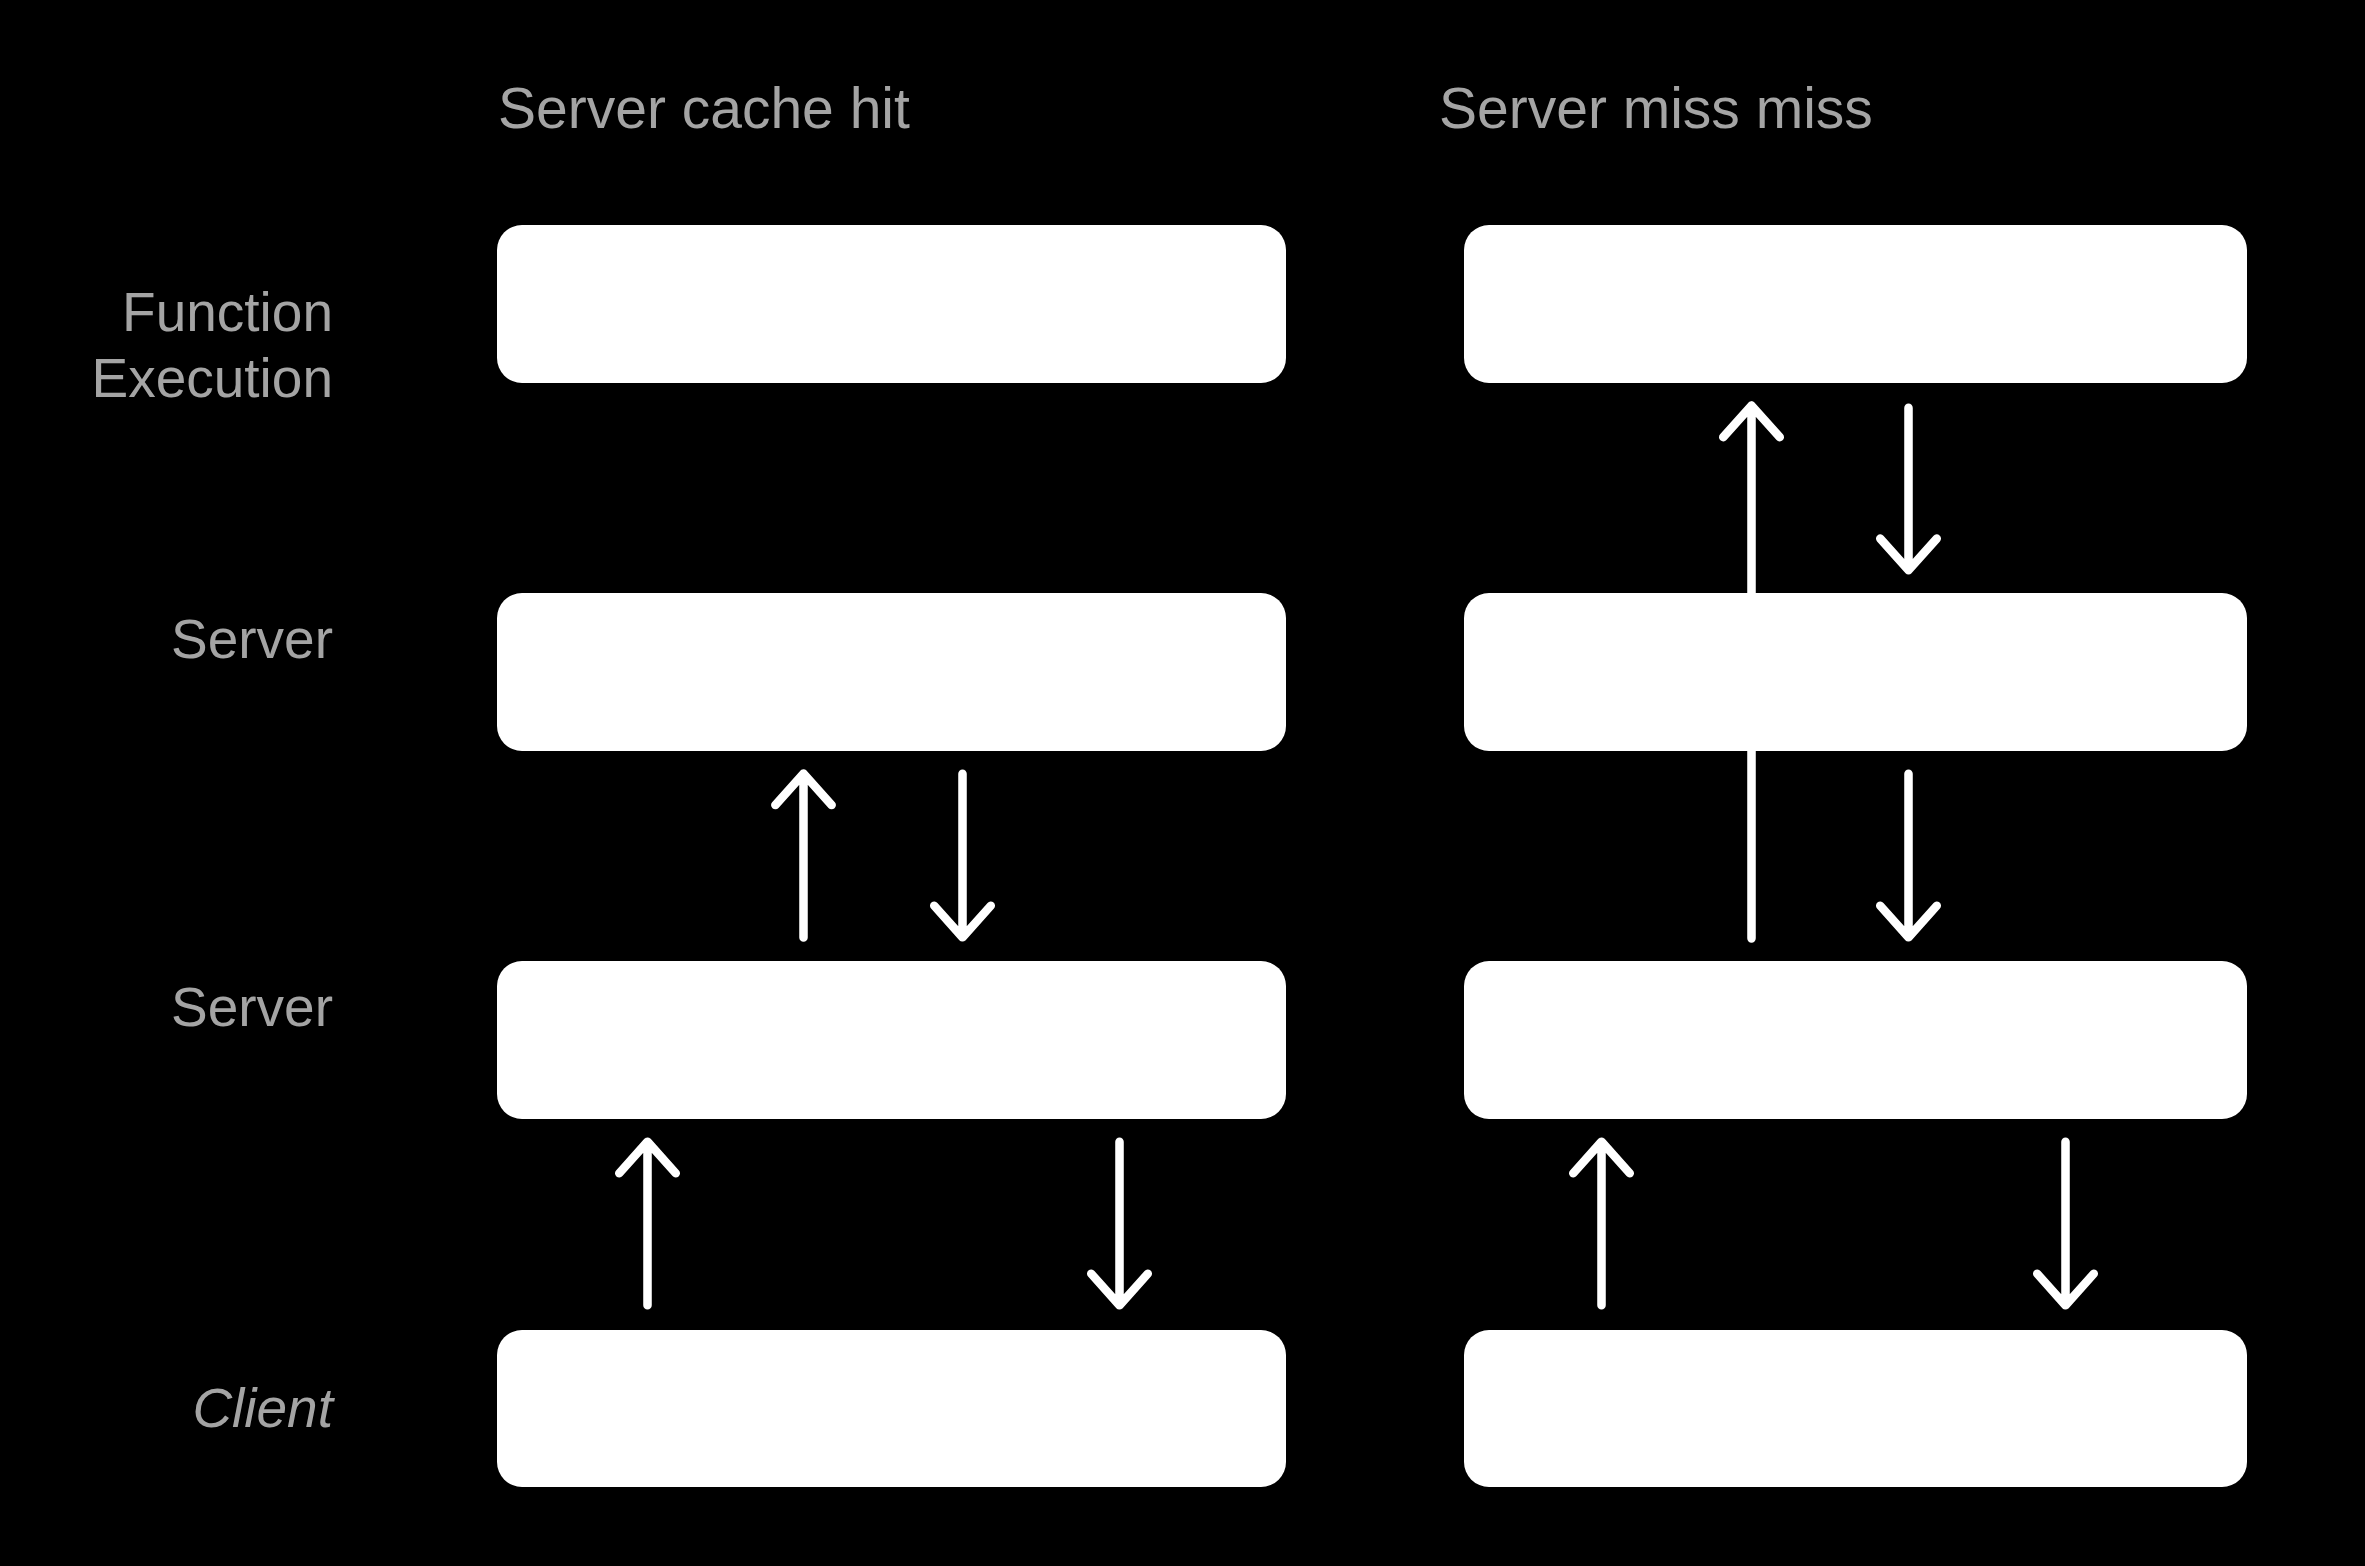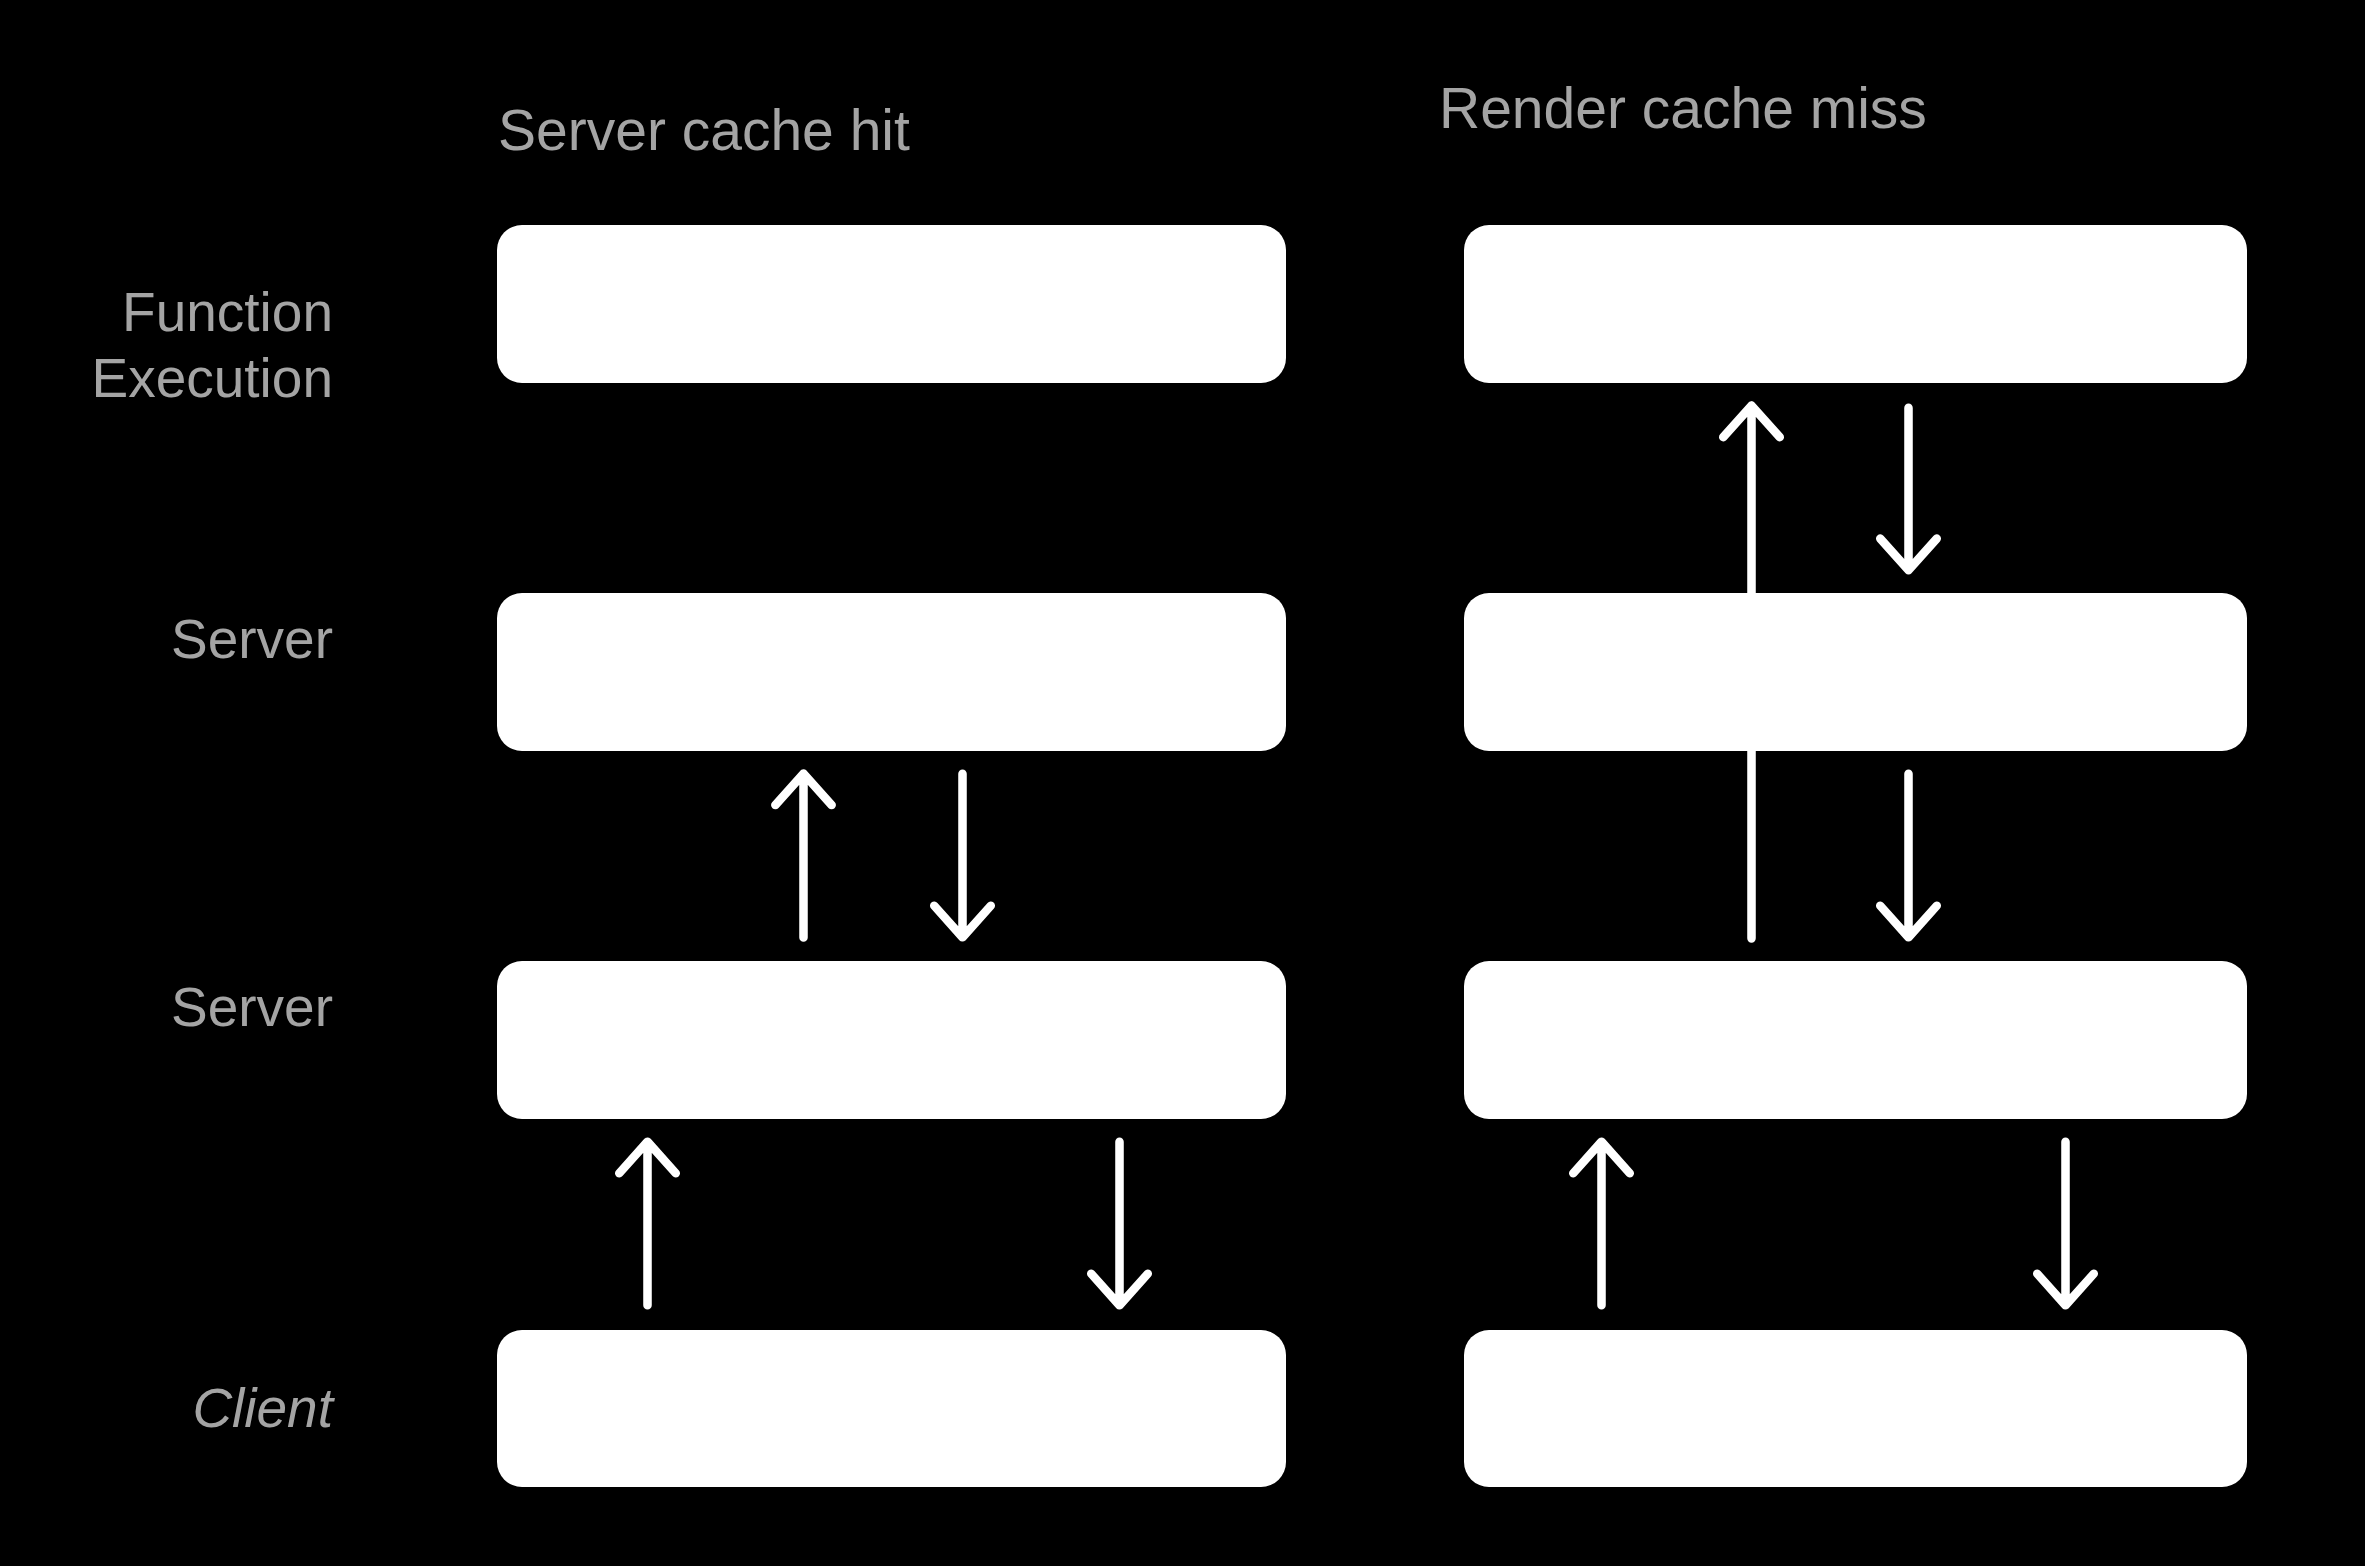--- a/index.html
+++ b/index.html
@@ -16,21 +16,21 @@
     font-family:"Liberation Sans", sans-serif;
   }
   .col-header{
     position:absolute;
     top:80px;
     font-size:57px;
     line-height:1;
     color:var(--label);
     white-space:nowrap;
   }
-  #header-hit{left:498px;margin-top:22px;}
+  #header-hit{left:498px;}
   #header-miss{left:1439px;}
   .row-label{
     position:absolute;
     left:0;
     width:333px;
     text-align:right;
     color:var(--label);
     font-size:55px;
     line-height:66px;
     white-space:nowrap;
@@ -63,21 +63,21 @@
     stroke:var(--arrow);
     stroke-width:13;
     stroke-linecap:round;
     stroke-linejoin:round;
   }
 </style>
 </head>
 <body style="background: rgb(0, 0, 0);">
 
 <div class="col-header" id="header-hit">Server cache hit</div>
-<div class="col-header" id="header-miss">Render cache miss</div>
+<div class="col-header" id="header-miss">Server miss miss</div>
 
 <div class="row-label" id="label-function-execution">
   <div>Function</div>
   <div>Execution</div>
 </div>
 <div class="row-label" id="label-server-cache">
   <div>Server</div>
 </div>
 <div class="row-label" id="label-server-render">
   <div>Server</div>

